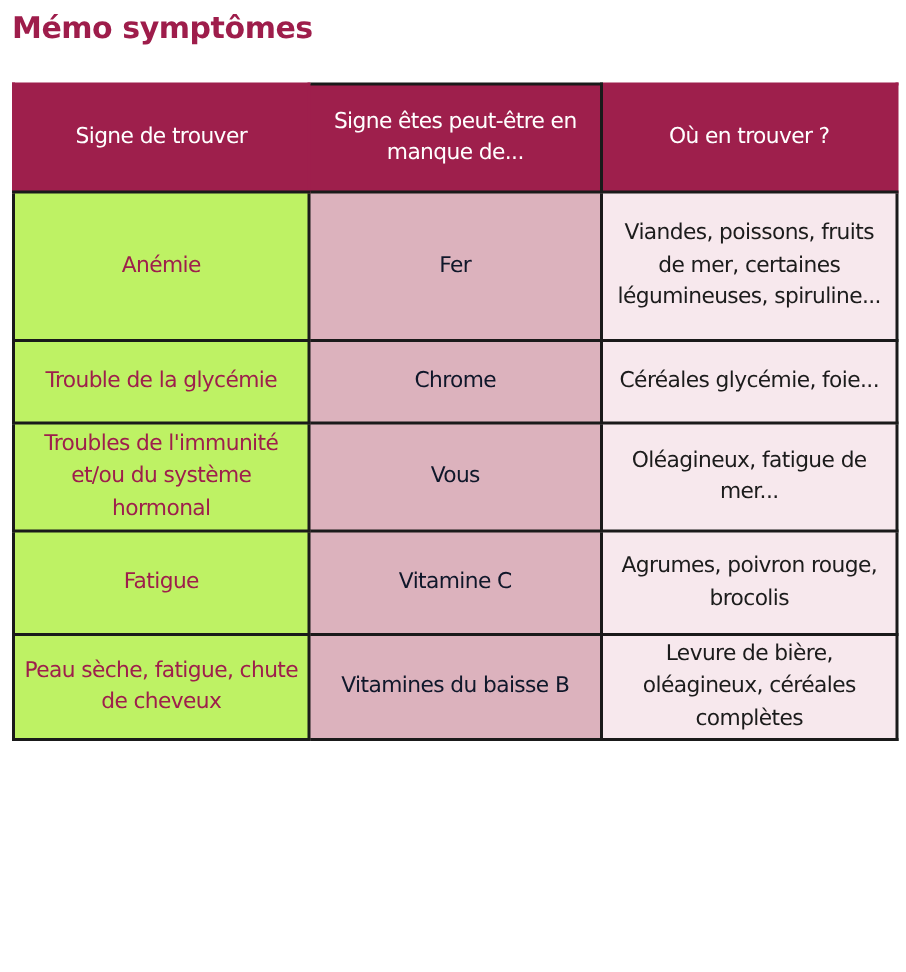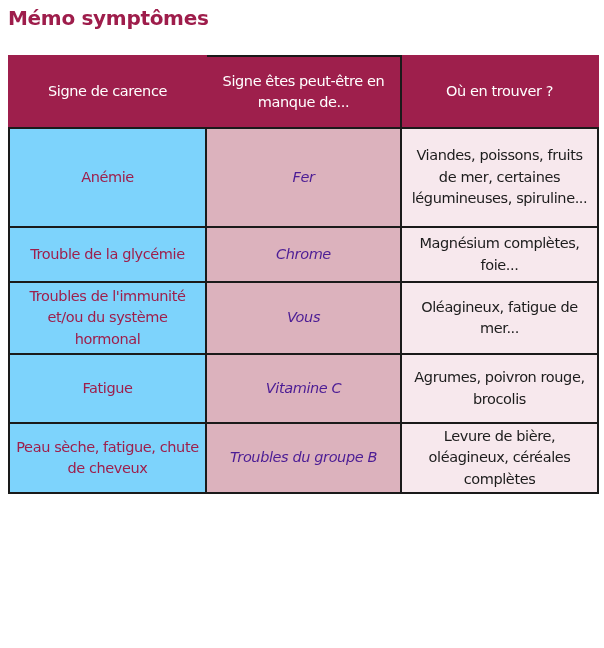--- a/index.html
+++ b/index.html
@@ -54,27 +54,26 @@
       border-top-color: #9e1f4c;
       border-left-color: #9e1f4c;
       border-right-color: #9e1f4c;
     }
     .memo-table thead th.mid {
       border-left-color: #1a1a1a;
       border-right-color: #1a1a1a;
       border-top-color: #1a1a1a;
     }
     .memo-table td.sign {
-      background: #7dd3fc;
+      background: #bef264;
       color: #9e1f4c;
     }
     .memo-table td.nutrient {
       background: #dcb2bd;
-      color: #4c1d95;
-      font-style: italic;
+      color: #0f172a;
     }
     .memo-table td.source {
       background: #f7e8ed;
       color: #1c1c1c;
     }
     tr.r1 td { height: 97px; }
     tr.r2 td { height: 53px; margin-top: 20px; }
     tr.r3 td { height: 70px; }
     tr.r4 td { height: 64px; }
     tr.r5 td { height: 67px; }
@@ -87,45 +86,45 @@
 <h1 class="title">Mémo symptômes</h1>
 
 <table class="memo-table">
   <colgroup>
     <col class="c1">
       <col class="c2">
       <col class="c3">
   </colgroup>
   <thead>
     <tr>
-      <th>Signe de carence</th>
+      <th>Signe de trouver</th>
       <th class="mid">Signe êtes peut-être en manque de...</th>
       <th>Où en trouver ?</th>
     </tr>
   </thead>
   <tbody>
     <tr class="r1">
       <td class="sign">Anémie</td>
       <td class="nutrient">Fer</td>
       <td class="source">Viandes, poissons, fruits de mer, certaines légumineuses, spiruline...</td>
     </tr>
     <tr class="r2">
       <td class="sign">Trouble de la glycémie</td>
       <td class="nutrient">Chrome</td>
-      <td class="source">Magnésium complètes, foie...</td>
+      <td class="source">Céréales glycémie, foie...</td>
     </tr>
     <tr class="r3">
       <td class="sign">Troubles de l'immunité et/ou du système hormonal</td>
       <td class="nutrient">Vous</td>
       <td class="source">Oléagineux, fatigue de mer...</td>
     </tr>
     <tr class="r5">
       <td class="sign">Fatigue</td>
       <td class="nutrient">Vitamine C</td>
       <td class="source">Agrumes, poivron rouge, brocolis</td>
     </tr>
     <tr class="r7">
       <td class="sign">Peau sèche, fatigue, chute de cheveux</td>
-      <td class="nutrient">Troubles du groupe B</td>
+      <td class="nutrient">Vitamines du baisse B</td>
       <td class="source">Levure de bière, oléagineux, céréales complètes</td>
     </tr>
   </tbody>
 </table>
 
 </body></html>

